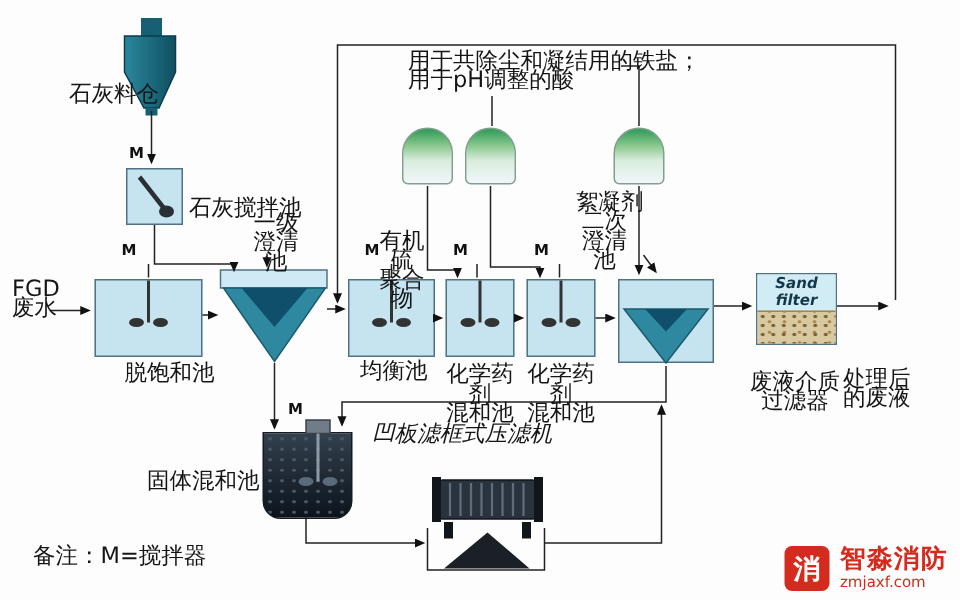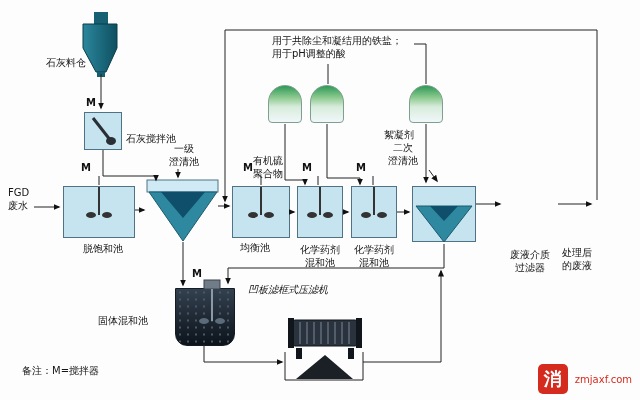--- a/index.html
+++ b/index.html
@@ -1,18 +1,18 @@
 <!DOCTYPE html>
 <html style="--tank-fill: #c6e4f0; --tank-border: #4f7384; --clarifier-cone: #2e89a0; --clarifier-inner: #0f4f6b; --silo-teal: #176073; --dome-green: #2f9a58; --sand: #d8c9a0; --line: #222222; --logo-red: #d42b1e;"><head>
 <meta charset="utf-8">
 <style>
   html,body{margin:0;padding:0;background:#fff;}
   .stage{position:relative;width:640px;height:400px;background:#fdfdfd;overflow:hidden;
          font-family:"DejaVu Sans",sans-serif;}
-  .lbl{position:absolute;font-size:10px;line-height:13px;color:#151515;white-space:pre-line;z-index:3;}
+  .lbl{position:absolute;font-size:15px;line-height:13px;color:#151515;white-space:pre-line;z-index:3;}
   .c{text-align:center;}
   .m{position:absolute;font-size:10px;font-weight:bold;color:#111;z-index:3;}
   .tank{position:absolute;background:var(--tank-fill,#c6e4f0);border:1px solid var(--tank-border,#4f7384);
         box-sizing:border-box;z-index:1;}
   .dome{position:absolute;width:34px;height:38px;box-sizing:border-box;border:1px solid #7fa08f;
         border-radius:17px 17px 4px 4px;z-index:1;
         background:linear-gradient(180deg,var(--dome-green,#2f9a58) 0%,#8cc98f 32%,#d8ecdc 58%,#f0f7fa 100%);}
   .sf{position:absolute;left:504px;top:182px;width:54px;height:48px;border:1px solid var(--tank-border,#4f7384);
       box-sizing:border-box;display:flex;flex-direction:column;z-index:1;}
   .sf-top{flex:1;background:#d2ecf6;display:flex;align-items:center;justify-content:center;
@@ -43,20 +43,25 @@
   <div class="tank" style="left:63px;top:186px;width:72px;height:52px;"></div>
   <div class="tank" style="left:232px;top:186px;width:58px;height:52px;"></div>
   <div class="tank" style="left:297px;top:186px;width:46px;height:52px;"></div>
   <div class="tank" style="left:351px;top:186px;width:46px;height:52px;"></div>
   <div class="tank" style="left:412px;top:186px;width:64px;height:56px;"></div>
 
   <div class="dome" style="left:268px;top:85px;"></div>
   <div class="dome" style="left:310px;top:85px;"></div>
   <div class="dome" style="left:409px;top:85px;"></div>
 
+  <div class="sf">
+    <div class="sf-top">Sand
+filter</div>
+    <div class="sf-sand"></div>
+  </div>
 
   <div class="darktank"></div>
 
   <svg class="overlay" width="640" height="400" viewBox="0 0 640 400">
     <defs>
       <marker id="ah" markerWidth="8" markerHeight="8" refX="5.5" refY="3" orient="auto">
         <path d="M0,0 L7,3 L0,6 z" fill="#111"></path>
       </marker>
       <linearGradient id="siloGrad" x1="0" y1="0" x2="1" y2="0">
         <stop offset="0" stop-color="#2b879c"></stop>
@@ -188,17 +193,18 @@
   <span class="m" style="left:86px;top:97px;">M</span>
   <span class="m" style="left:81px;top:162px;">M</span>
   <span class="m" style="left:243px;top:162px;">M</span>
   <span class="m" style="left:302px;top:162px;">M</span>
   <span class="m" style="left:356px;top:162px;">M</span>
   <span class="m" style="left:192px;top:268px;">M</span>
 
   <div class="logo">
     <div class="logo-icon">消</div>
     <div class="logo-text">
+      <div class="logo-name">智淼消防</div>
       <div class="logo-domain">zmjaxf.com</div>
     </div>
   </div>
 
 </div>
 
 </body></html>

